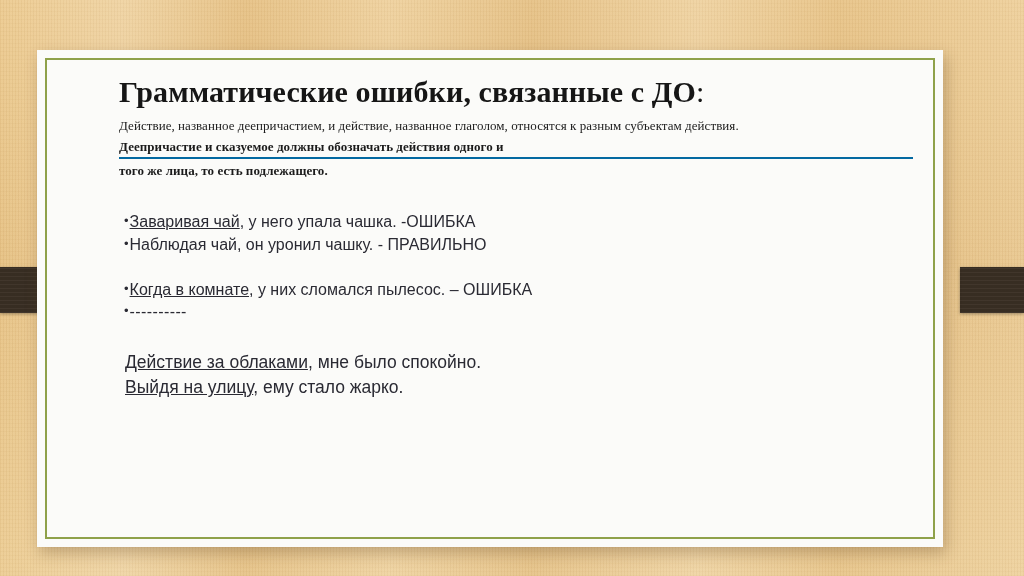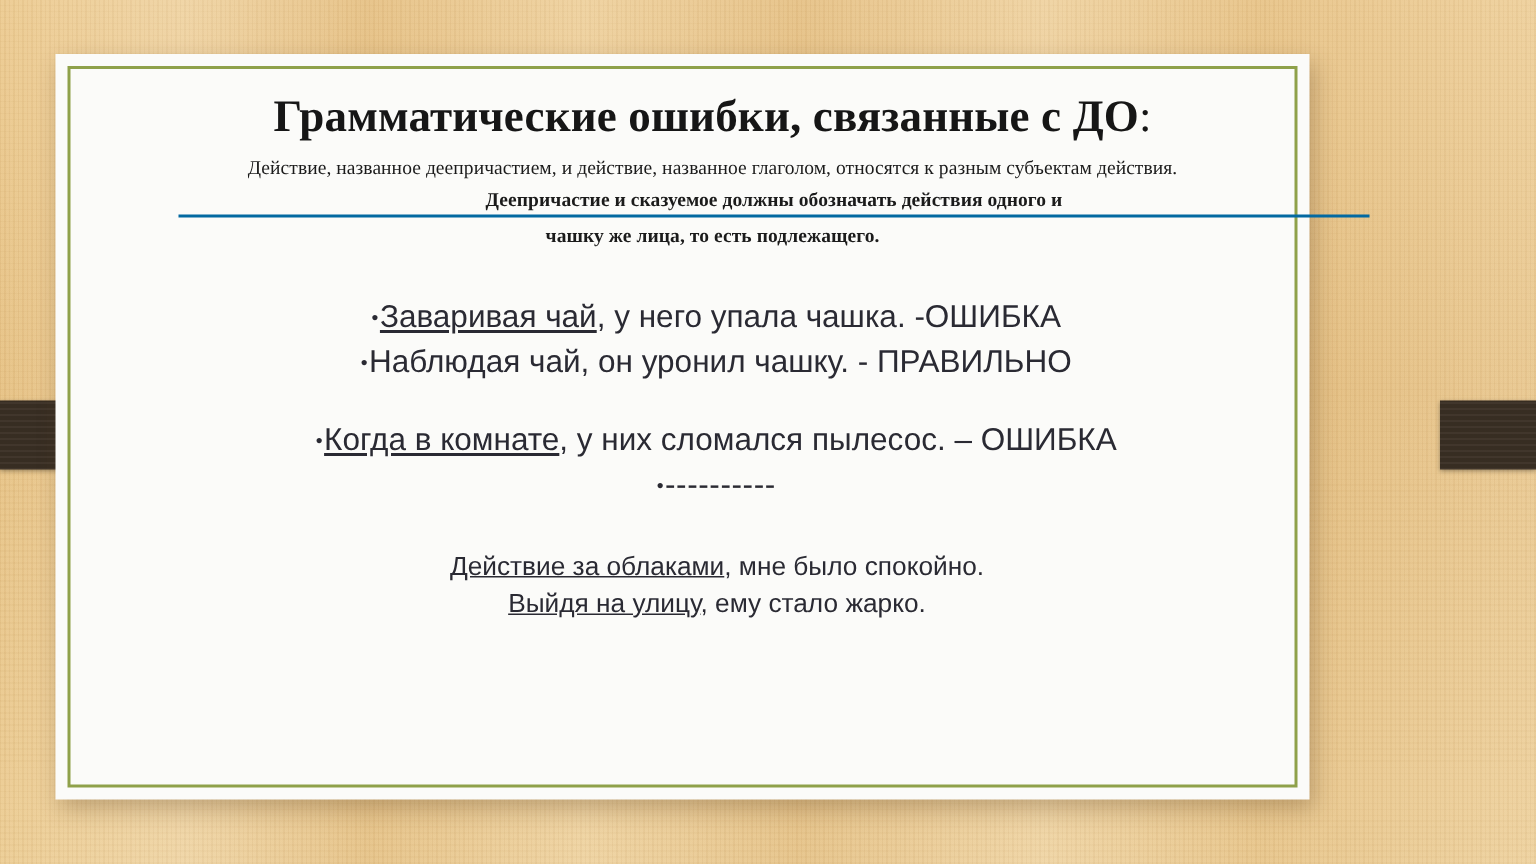--- a/index.html
+++ b/index.html
@@ -55,28 +55,27 @@
         rgba(0,0,0,0.05) 4px);
     box-shadow: 0 1px 3px rgba(0,0,0,0.35);
   }
   .band-left  { left: 0;  width: 58px; }
   .band-right { right: 0; width: 64px; }
 
   
   .card {
     position: absolute;
     left: 37px;
-    top: 36px;
-    width: 836px;
+    top: 50px;
+    width: 906px;
     height: 497px;
     background: #fbfbf9;
     box-sizing: border-box;
     box-shadow: 3px 6px 14px rgba(90,60,25,0.30);
     z-index: 3;
-    text-align: center;
   }
   .card-inner {
     position: absolute;
     left: 8px;
     top: 8px;
     right: 8px;
     bottom: 8px;
     border: 2px solid #8fa14a;
     background: #fbfbf9;
     box-sizing: border-box;
@@ -130,21 +129,21 @@
   .bullet-group {
     margin: 0;
     padding: 0;
   }
   .gap-lg { height: 31px; }
   .gap-md { height: 22px; }
   .gap-sm { height: 26px; }
 
   .bullet-line {
     font-family: "Liberation Sans", sans-serif;
-    font-size: 21px;
+    font-size: 16px;
     color: #2a2a33;
     line-height: 1.42;
     white-space: nowrap;
     margin-left: 5px;
   }
   .bullet-line::before {
     content: "\2022";
     display: inline-block;
     font-size: 13px;
     vertical-align: 2px;
@@ -177,21 +176,21 @@
 
         <h1 class="slide-title"><span>Грамматические ошибки, связанные с ДО</span><span class="colon">:</span></h1>
 
         <p class="para">
           <span>Действие, названное деепричастием, и действие, названное глаголом,</span>
           <span>относятся к разным субъектам действия.</span>
         </p>
 
         <p class="para strong">
           <span class="ln1">Деепричастие и сказуемое должны обозначать действия одного и</span>
-          <span class="ln2">чашку же лица, то есть подлежащего.</span>
+          <span class="ln2">того же лица, то есть подлежащего.</span>
         </p>
 
         <div class="gap-lg"></div>
 
         <div class="bullet-group">
           <div class="bullet-line"><span class="u">Заваривая чай</span><span>, у него упала чашка. -ОШИБКА</span></div>
           <div class="bullet-line"><span>Наблюдая чай, </span><span class="b">он</span><span> уронил чашку. - ПРАВИЛЬНО</span></div>
         </div>
 
         <div class="gap-md"></div>

